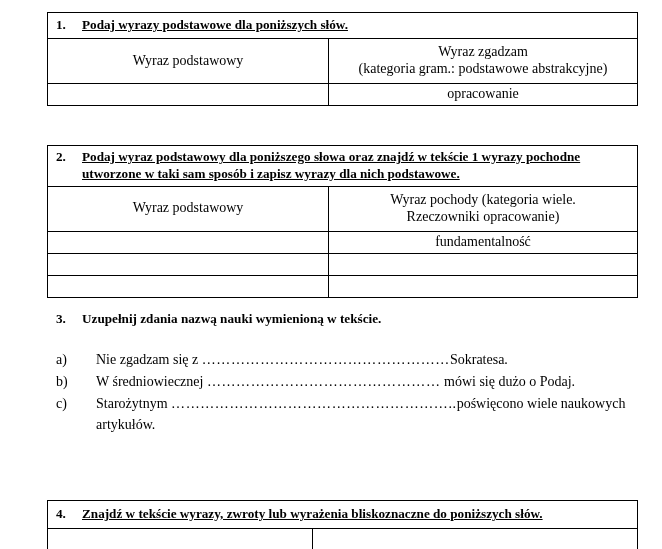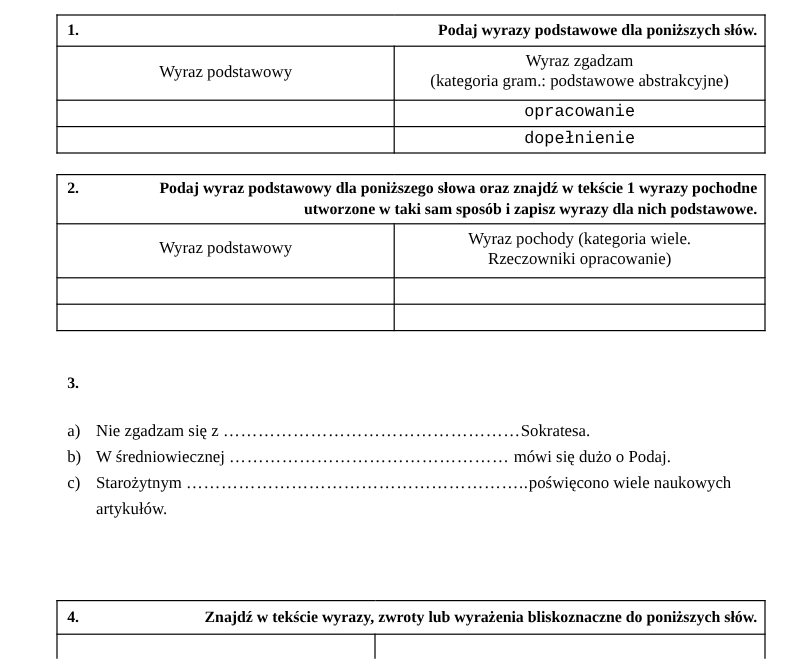--- a/index.html
+++ b/index.html
@@ -50,21 +50,22 @@
     padding-right: 6px;
   }
   .prompt-num {
     font-weight: bold;
     flex: 0 0 auto;
     width: 26px;
     text-align: left;
   }
   .prompt-text {
     flex: 1 1 auto;
-    text-align: right;
+    text-align: left;
+    text-decoration: underline;
   }
 
   .col-head {
     text-align: center;
     font-size: 14px;
     line-height: 1.2;
     padding: 2px 4px !important;
   }
   .cell-val {
     text-align: center;
@@ -80,21 +81,21 @@
   #table-1 {
     position: absolute;
     left: 47px;
     top: 12px;
     width: 590px;
   }
   #table-1 .c1 { width: 281px; }
   #table-1 .c2 { width: 309px; }
   #table-1 .r-head td { height: 19px; }
   #table-1 .r-colhead td { height: 40px; }
-  #table-1 .r-data td { height: 19px; font-family: Liberation Mono, monospace; }
+  #table-1 .r-data td { height: 19px; }
 
   
   #table-2 {
     position: absolute;
     left: 47px;
     top: 145px;
     width: 590px;
   }
   #table-2 .c1 { width: 281px; }
   #table-2 .c2 { width: 309px; }
@@ -129,20 +130,21 @@
     font-size: 14px;
     line-height: 1.55;
     margin-bottom: 0;
   }
   #exercise-3 .ex3-label {
     width: 24px;
     flex: 0 0 auto;
   }
   #exercise-3 .ex3-body {
     flex: 1 1 auto;
+    margin-left: 16px;
   }
   .dots {
     letter-spacing: 0.6px;
   }
 
   
   #table-4 {
     position: absolute;
     left: 47px;
     top: 500px;
@@ -177,24 +179,20 @@
         <td class="col-head">Wyraz podstawowy</td>
         <td class="col-head">
           <div>Wyraz zgadzam</div>
           <div>(kategoria gram.: podstawowe abstrakcyjne)</div>
         </td>
       </tr>
       <tr class="r-data">
         <td class="cell-val cell-empty"></td>
         <td class="cell-val">opracowanie</td>
       </tr>
-      <tr class="r-data">
-        <td class="cell-val cell-empty"></td>
-        <td class="cell-val">dopełnienie</td>
-      </tr>
     </tbody>
   </table>
 
   <table class="ex-table" id="table-2">
     <colgroup>
         <col class="c1">
         <col class="c2">
       </colgroup>
     <tbody>
       <tr class="r-head">
@@ -207,32 +205,37 @@
       </tr>
       <tr class="r-colhead">
         <td class="col-head">Wyraz podstawowy</td>
         <td class="col-head">
           <div>Wyraz pochody (kategoria wiele.</div>
           <div>Rzeczowniki opracowanie)</div>
         </td>
       </tr>
       <tr class="r-data">
         <td class="cell-val cell-empty"></td>
+        <td class="cell-val">fundamentalność</td>
+      </tr>
+      <tr class="r-data">
+        <td class="cell-val cell-empty"></td>
         <td class="cell-val cell-empty"></td>
       </tr>
       <tr class="r-data">
         <td class="cell-val cell-empty"></td>
         <td class="cell-val cell-empty"></td>
       </tr>
     </tbody>
   </table>
 
   <div id="exercise-3">
     <div class="ex3-head">
       <span class="ex3-num">3.</span>
+      <span>Uzupełnij zdania nazwą nauki wymienioną w tekście.</span>
     </div>
 
     <div class="ex3-list">
 
       <div class="ex3-item">
         <span class="ex3-label">a)</span>
         <span class="ex3-body"><span>Nie zgadzam się z </span><span class="dots">……………………………………………</span><span>Sokratesa.</span></span>
       </div>
 
       <div class="ex3-item">

